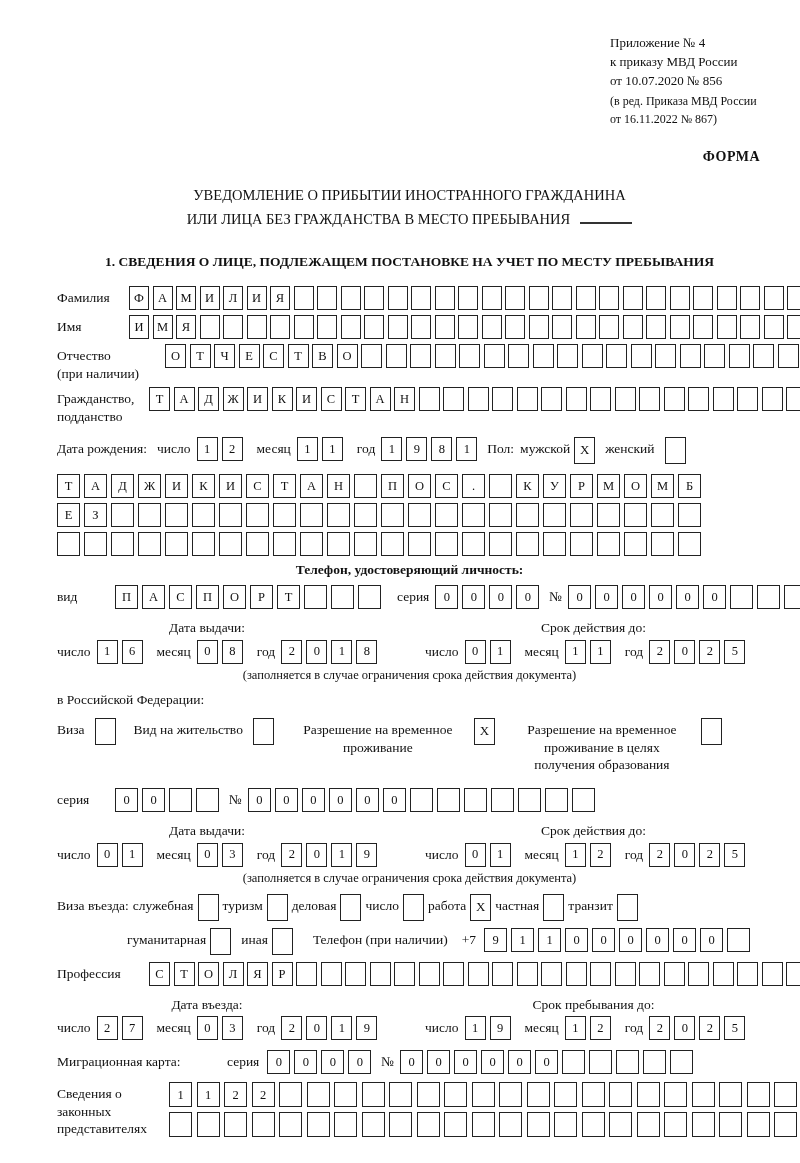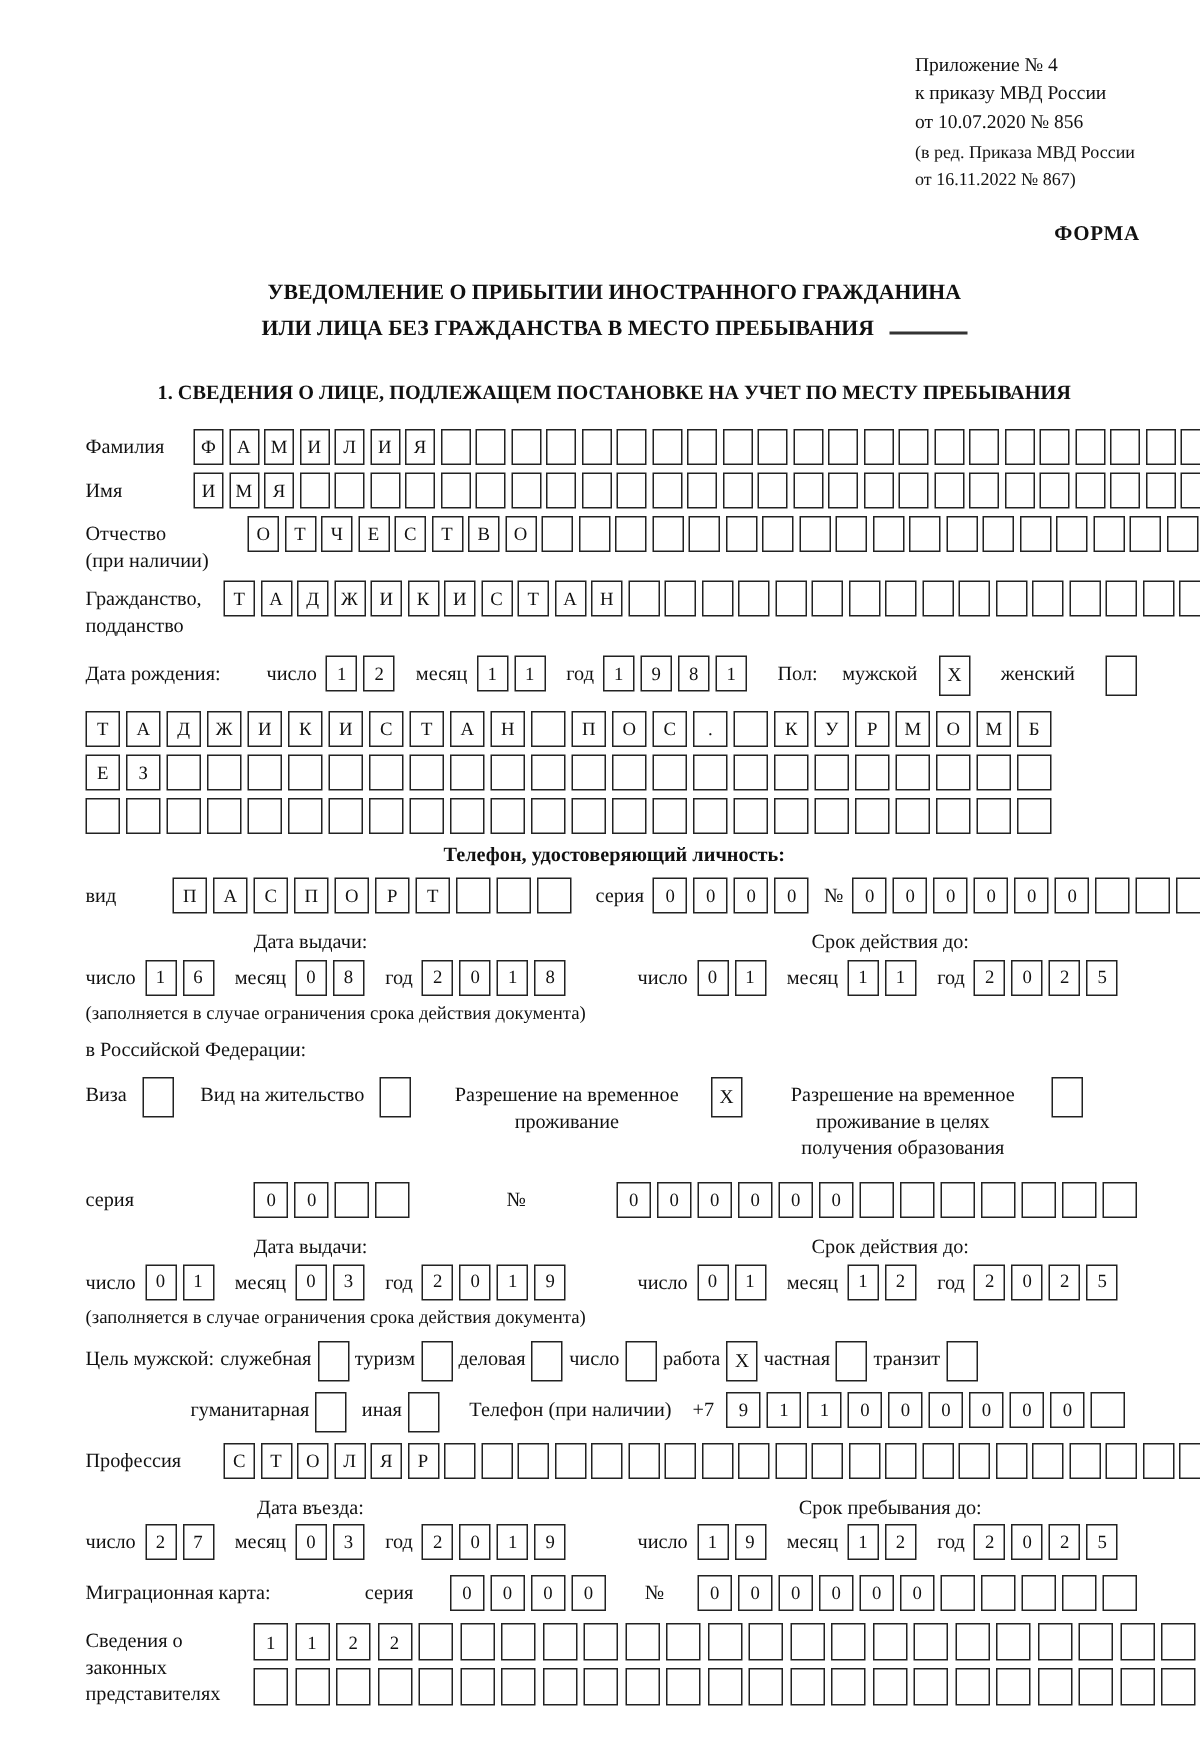--- a/index.html
+++ b/index.html
@@ -6,26 +6,26 @@
   .page{
     width:800px;min-height:1163px;margin:0 auto;background:#ffffff;
     box-sizing:border-box;padding:34px 38px 20px 57px;
     font-family:"Liberation Serif","DejaVu Serif",serif;color:#111;
     font-size:13.5px;line-height:1.3;
   }
   
   .ref{width:152px;margin-left:auto;margin-right:0;font-size:13px;line-height:1.45;}
   .ref .small{font-size:12px;line-height:1.4;margin-top:2px;}
   .forma{text-align:right;font-weight:bold;font-size:14px;margin:20px 2px 18px 0;letter-spacing:.5px;}
-  .title{text-align:center;font-weight:bold;font-size:14.5px;line-height:1.6;}
+  .title{text-align:center;font-weight:normal;font-size:14.5px;line-height:1.6;}
   .blank-line{display:inline-block;width:52px;border-bottom:2px solid #333;height:12px;margin-left:10px;}
   .section-title{text-align:center;font-weight:bold;font-size:13.5px;margin:22px 0 16px 0;}
 
   
-  .frow{display:flex;align-items:flex-start;margin-bottom:5px;justify-content:space-between;}
+  .frow{display:flex;align-items:flex-start;margin-bottom:5px;}
   .flabel{padding-top:3px;flex-shrink:0;}
   .lw70{width:72px;} .lw105{width:108px;} .lw92{width:92px;} .lw58{width:58px;} .lw110{width:112px;}
   .boxes{display:flex;flex-wrap:nowrap;}
   .box{
     display:inline-flex;align-items:center;justify-content:center;flex-shrink:0;
     width:18px;height:22px;border:1.6px solid #222;margin-right:3.5px;
     font-size:12.5px;background:#fff;
   }
   .w28 .box{width:19px;}
   .w24 .box{width:21px;margin-right:4px;}
@@ -38,21 +38,21 @@
   .dategroup{display:inline-flex;align-items:flex-start;}
   .dategroup .dlab{padding-top:3px;margin-right:6px;}
   .dategroup .dlab + .box{margin-left:0;}
   .dategroup .box{width:19px;margin-right:4px;}
 
   .datepair{display:flex;margin-top:10px;}
   .dp-col-left{width:368px;flex-shrink:0;}
   .dp-col-right{flex:1;}
   .dp-title{text-align:center;margin-bottom:3px;}
   .dp-col-left .dp-title{width:300px;}
-  .note{font-size:12.5px;text-align:left;margin:3px 0 8px 0;}
+  .note{font-size:12.5px;text-align:center;margin:3px 0 8px 0;}
 
   .plain{margin:8px 0 4px 0;}
   .optrow{display:flex;align-items:flex-start;margin:10px 0 14px 0;}
   .opt{display:flex;align-items:flex-start;margin-right:14px;}
   .opt .olabel{padding-top:3px;margin-right:6px;}
   .opt .centered{text-align:center;}
   .opt .w170{width:172px;} .opt .w185{width:178px;}
 
   .purp{display:flex;align-items:flex-start;margin-bottom:7px;flex-wrap:nowrap;}
   .purp .olabel{padding-top:3px;}
@@ -478,21 +478,21 @@
           <span class="box">2</span>
           <span class="box">0</span>
           <span class="box">2</span>
           <span class="box">5</span>
         </div>
     </div>
   </div>
   <div class="note">(заполняется в случае ограничения срока действия документа)</div>
 
   <div class="purp">
-    <span class="olabel" style="margin-right:4px;">Цель мужской:</span>
+    <span class="olabel" style="margin-right:4px;">Виза въезда:</span>
     <span class="olabel">служебная</span>
     <span class="box check"></span>
     <span class="olabel">туризм</span>
     <span class="box check"></span>
     <span class="olabel">деловая</span>
     <span class="box check"></span>
     <span class="olabel">число</span>
     <span class="box check"></span>
     <span class="olabel">работа</span>
     <span class="box check">X</span>

